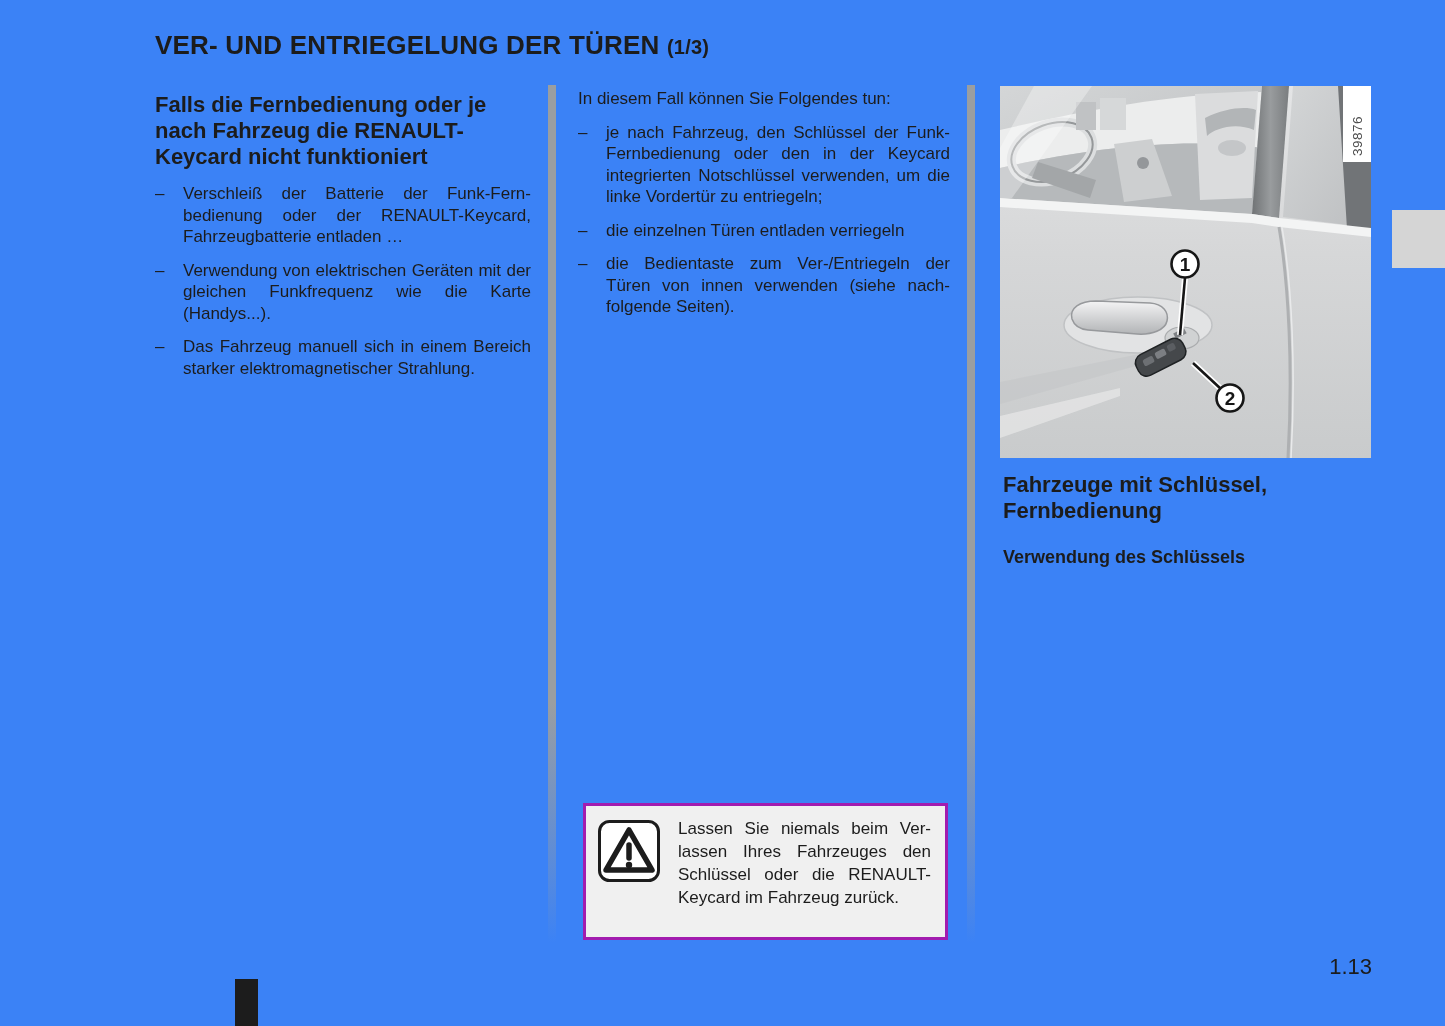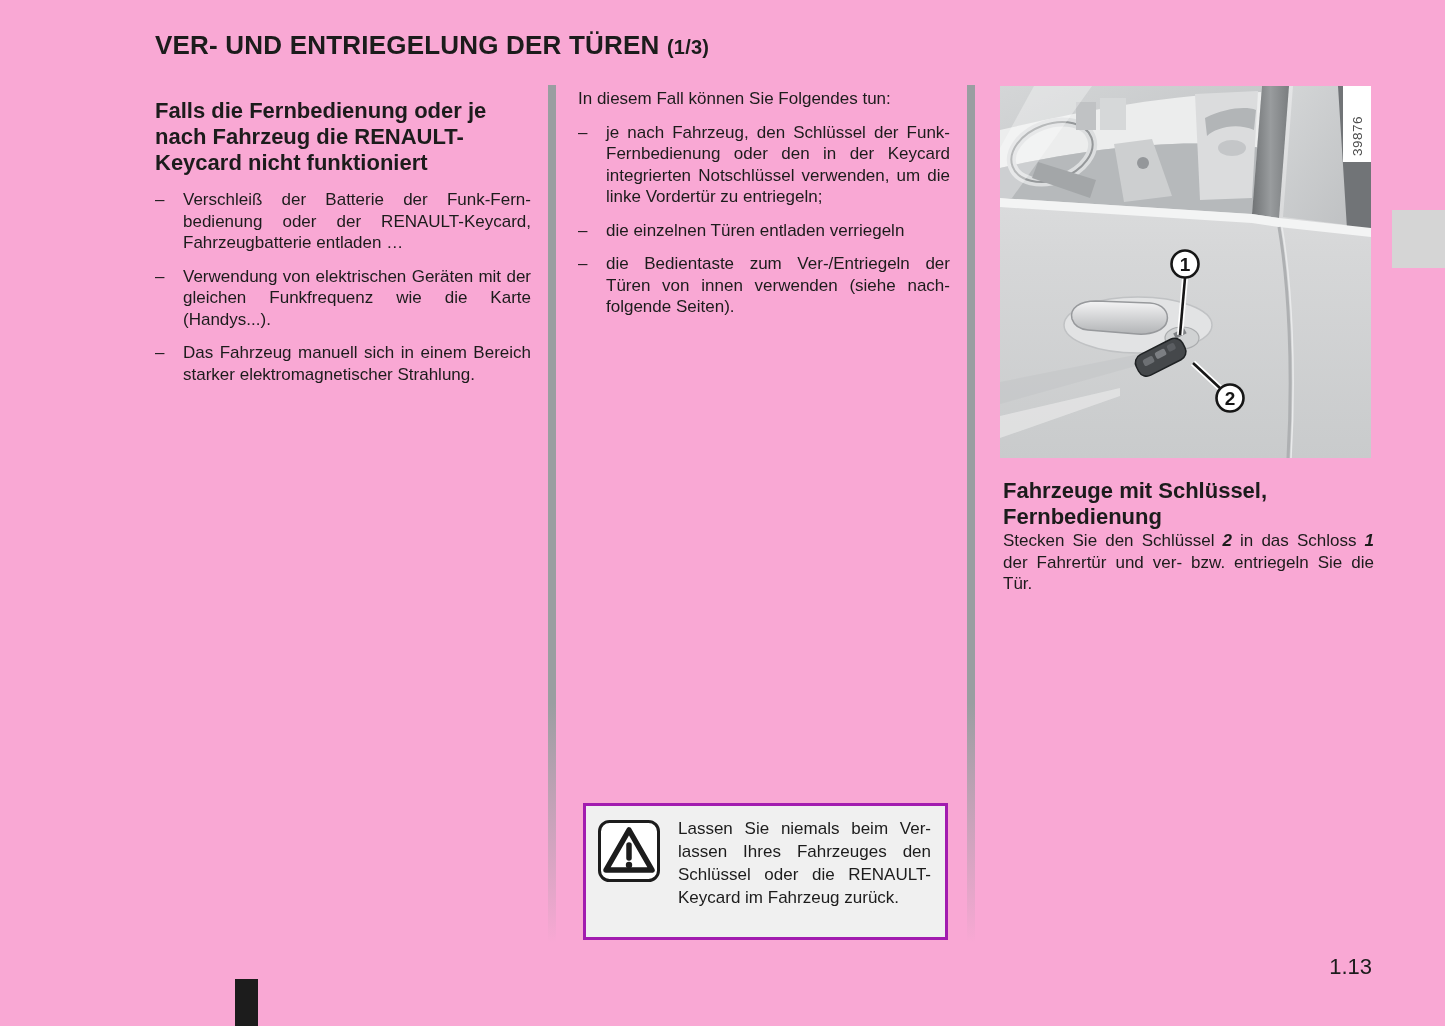--- a/index.html
+++ b/index.html
@@ -1,30 +1,30 @@
 <!DOCTYPE html>
 <html><head>
 <meta charset="utf-8">
 <style>
   html,body{margin:0;padding:0;background:#ffffff;}
   #page{
-    position:relative;width:1445px;height:1026px;background:#f9a8d4;overflow:hidden;
+    position:relative;width:1445px;height:1026px;background:#3b82f6;overflow:hidden;
     font-family:"Liberation Sans", sans-serif;color:#1c1c1c;
     -webkit-font-smoothing:antialiased;
   }
   .abs{position:absolute;}
   
   #title{left:155px;top:30px;font-size:26px;font-weight:bold;letter-spacing:0.2px;white-space:nowrap;}
   #title .suffix{font-size:20px;}
   
   .col{line-height:21.5px;font-size:17px;}
   #col-left{left:155px;top:84px;width:376px;}
   #col-mid{left:578px;top:88px;width:372px;}
   #col-right-text{left:1003px;top:464px;width:371px;}
-  .col-heading{font-size:22px;line-height:26px;font-weight:bold;margin:14px 0 13px 0;}
+  .col-heading{font-size:22px;line-height:26px;font-weight:bold;margin:8px 0 13px 0;}
   .para{text-align:justify;hyphens:manual;-webkit-hyphens:manual;margin:0 0 12px 0;}
   .para.last{margin-bottom:0;}
   .b{font-weight:bold;}
   .bi{font-weight:bold;font-style:italic;}
   .bullet{display:flex;margin:0 0 12px 0;}
   .bullet .dash{width:28px;flex:none;}
   .bullet .btext{flex:1;text-align:justify;hyphens:manual;-webkit-hyphens:manual;}
   .subheading{font-size:18px;line-height:22px;font-weight:bold;margin:22px 0 10px 0;}
   
   .divider{
@@ -174,21 +174,21 @@
       <circle cx="230" cy="312" r="13.5" fill="#ffffff" stroke="#161616" stroke-width="2.6"></circle>
       <text x="230" y="319" text-anchor="middle" font-family="Liberation Sans, sans-serif" font-size="19" font-weight="bold" fill="#161616">2</text>
 
       <rect x="343" y="0" width="28" height="76" fill="#ffffff"></rect>
       <text transform="translate(362,70) rotate(-90)" font-family="Liberation Sans, sans-serif" font-size="13.5" fill="#4c4c4c" letter-spacing="0.5">39876</text>
     </svg>
   </div>
 
   <div id="col-right-text" class="abs col">
     <h2 class="col-heading" style="margin-bottom:0;">Fahrzeuge mit Schlüssel, Fernbedienung</h2>
-    <p class="para last"><span>Stecken Sie den Schlüssel </span><span class="bi">2</span><span> in das Schloss </span><span class="bi">1</span><span> der Fahrertür und ver- bzw. ent­riegeln Sie die Tür.</span></p>
+    <h3 class="subheading">Verwendung des Schlüssels</h3>
   </div>
 
   <div id="warning-box" class="abs">
     <svg id="warning-icon" viewBox="0 0 64 64">
       <rect x="2.5" y="2.5" width="59" height="59" rx="10" fill="#ffffff" stroke="#1c1c1c" stroke-width="3"></rect>
       <path d="M32 11 L55 51 L9 51 Z" fill="none" stroke="#1c1c1c" stroke-width="5.5" stroke-linejoin="round"></path>
       <line x1="32" y1="26" x2="32" y2="39" stroke="#1c1c1c" stroke-width="5.5" stroke-linecap="round"></line>
       <circle cx="32" cy="46" r="3.2" fill="#1c1c1c"></circle>
     </svg>
     <div id="warning-text">Lassen Sie niemals beim Ver­lassen Ihres Fahrzeuges den Schlüssel oder die RENAULT-Keycard im Fahrzeug zurück.</div>

